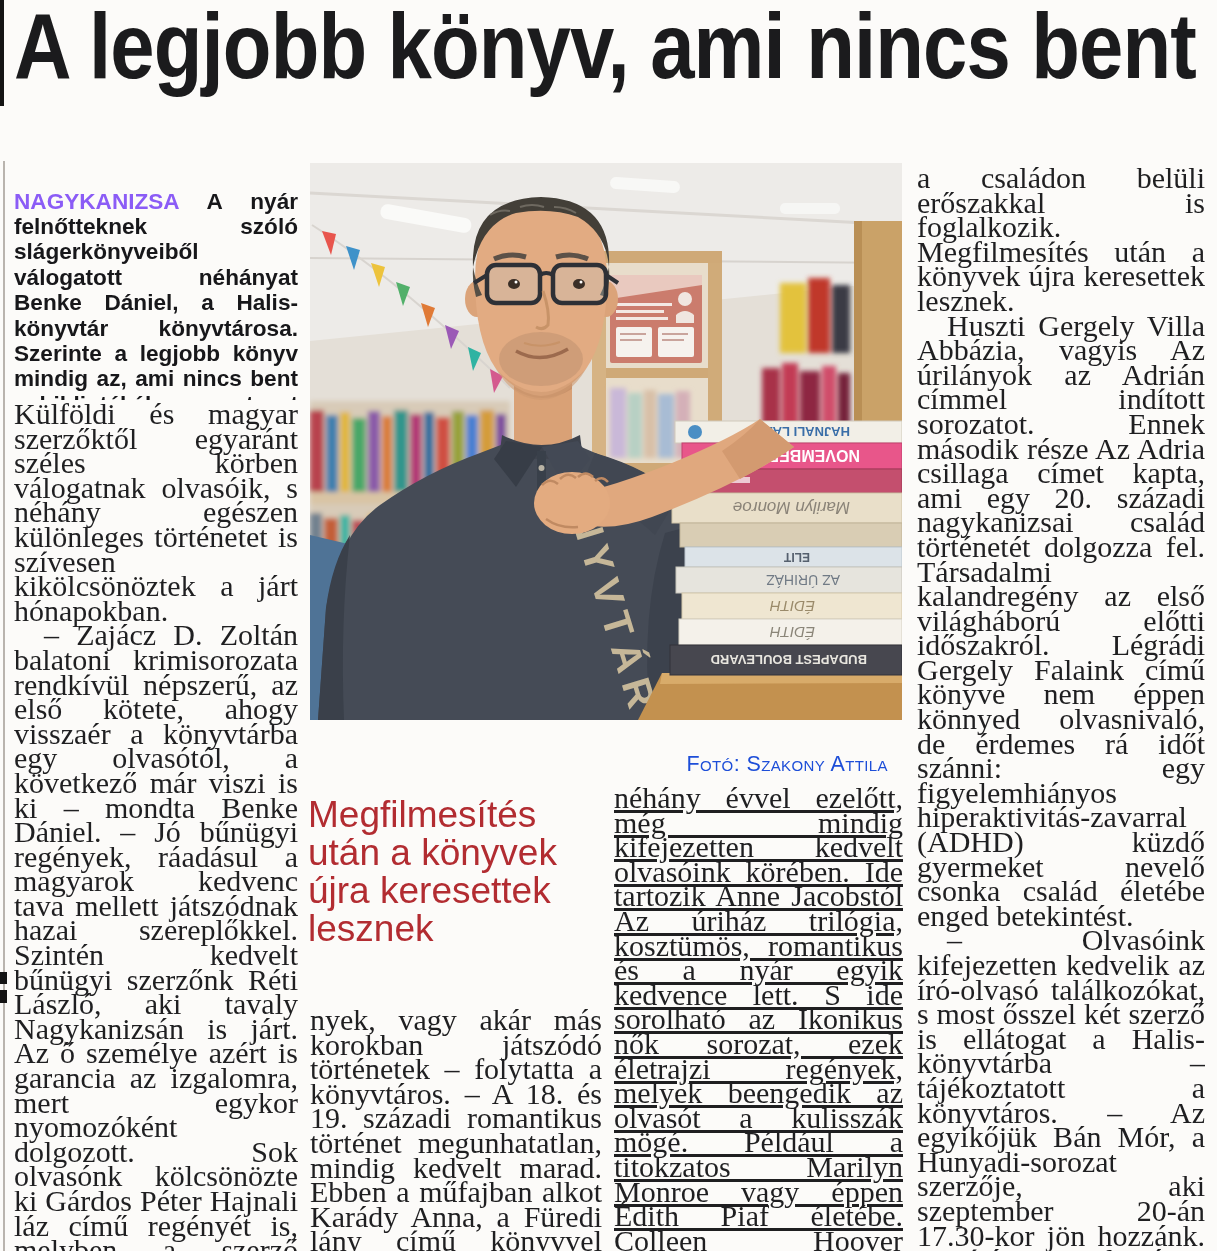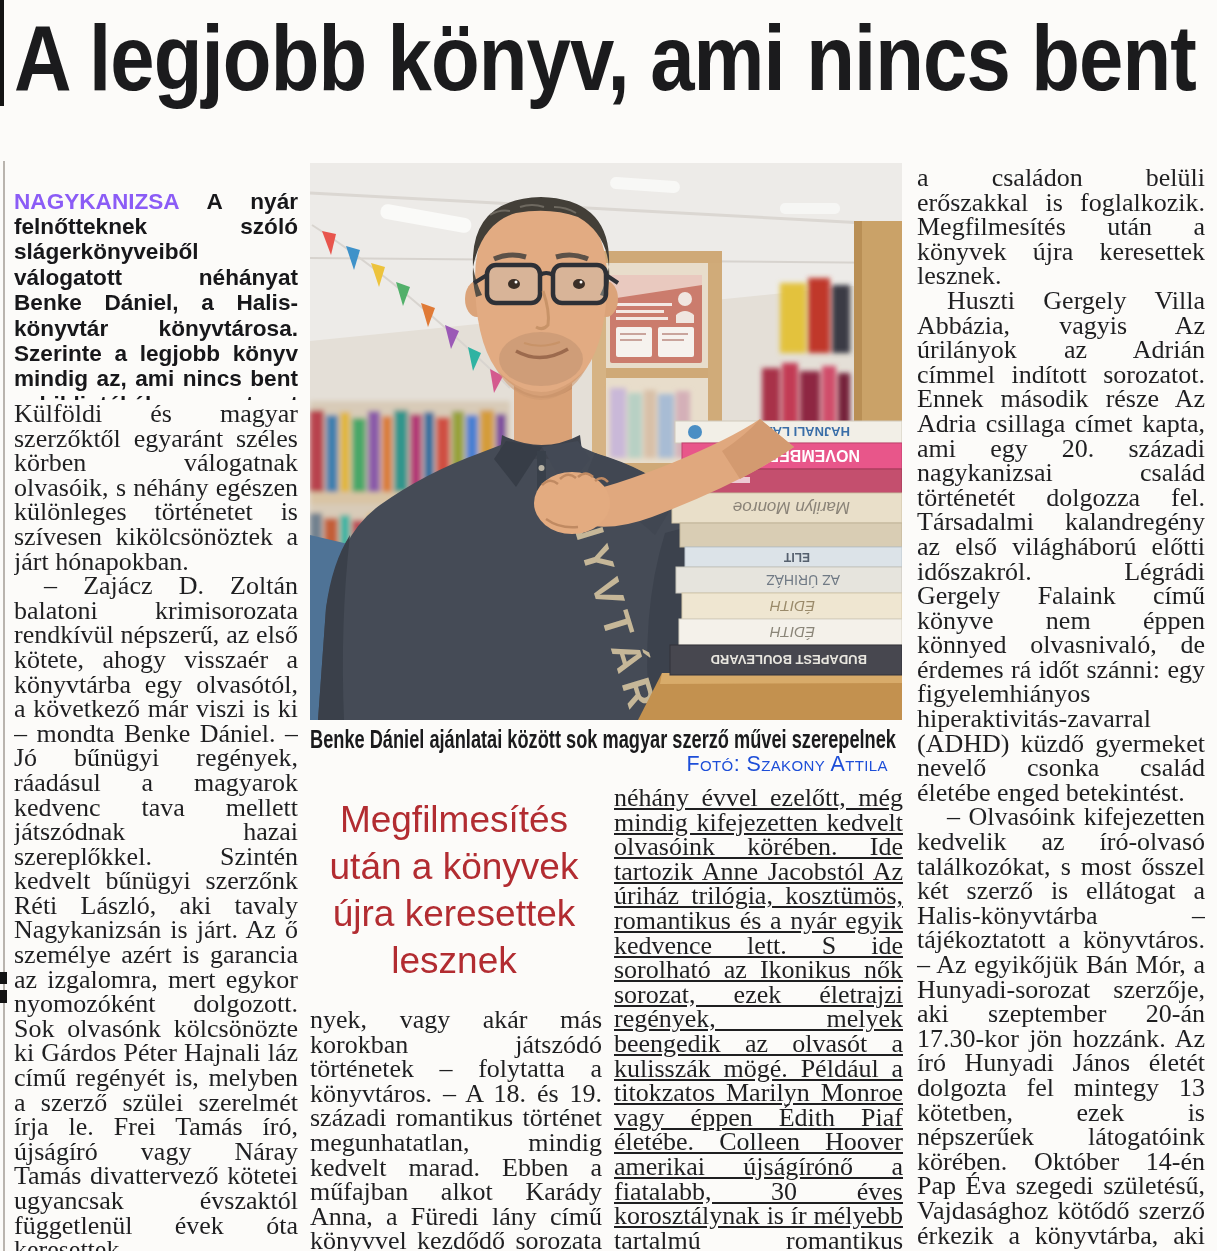--- a/index.html
+++ b/index.html
@@ -1,43 +1,43 @@
 <!DOCTYPE html>
 <html lang="hu"><head>
 <meta charset="utf-8">
 <style>
   html,body{margin:0;padding:0;background:#ffffff;}
   #page{position:relative;width:1217px;height:1251px;background:#fcfbf9;overflow:hidden;}
   .abs{position:absolute;}
-  .bodytext{font-family:"Liberation Serif",serif;font-size:26px;line-height:24.6px;
+  .bodytext{font-family:"Liberation Serif",serif;font-size:30px;line-height:24.6px;
             text-align:justify;color:#1f1f21;overflow:hidden;hyphens:auto;-webkit-hyphens:auto;}
   .bodytext p{margin:0;}
   .bodytext p.indent{text-indent:30px;}
   .lead{font-family:"Liberation Sans",sans-serif;font-weight:bold;font-size:22.6px;
         line-height:25.4px;text-align:justify;color:#17171a;overflow:hidden;}
   .lead .loc{color:#8b5cf6;}
-  .pullquote{font-family:"Liberation Sans",sans-serif;font-size:37px;line-height:47px;
-             color:#b22c31;text-align:center;}
+  .pullquote{font-family:"Liberation Sans",sans-serif;font-size:37px;line-height:38px;
+             color:#b22c31;text-align:left;}
   .credit{font-family:"Liberation Sans",sans-serif;font-variant:small-caps;font-size:21.5px;
           color:#1d4ed8;text-align:right;letter-spacing:.4px;}
   .edge-black{background:#141414;}
   .edge-gray{background:#b9b4ae;}
   svg text{font-family:"Liberation Sans",sans-serif;}
 </style>
 </head>
 <body>
 
 <div id="page">
 
   <div class="abs edge-black" style="left:0;top:55;width:4px;height:106px;"></div>
   <div class="abs edge-gray" style="left:3px;top:161px;width:2px;height:1090px;"></div>
   <div class="abs edge-black" style="left:0;top:972px;width:7px;height:12px;"></div>
   <div class="abs edge-black" style="left:0;top:990px;width:7px;height:13px;"></div>
 
-  <div class="abs" style="left:12px;top:12px;width:1196px;height:102px;">
+  <div class="abs" style="left:12px;top:0;width:1196px;height:102px;">
     <svg width="1196" height="102">
       <text x="2" y="78" textLength="1182" lengthAdjust="spacingAndGlyphs" style="font-weight:bold;font-size:92px;letter-spacing:-1px" fill="#1b1b1d">A legjobb könyv, ami nincs bent</text>
     </svg>
   </div>
 
 
   <div class="abs lead" style="left:14px;top:166px;width:284px;height:234px;">
     <p><span class="loc">NAGYKANIZSA</span><span> A nyár felnőtteknek szóló slágerkönyveiből válogatott néhányat Benke Dániel, a Halis-könyvtár könyvtárosa. Szerinte a legjobb könyv mindig az, ami nincs bent a bibliotékában, mert azt folyamatosan olvassák.</span></p>
   </div>
 
@@ -284,25 +284,20 @@
       <g>
         <path d="M450,256 L484,284 Q432,320 342,354 Q304,368 276,362 L268,330 Q302,324 362,300 Q420,276 450,256 Z" fill="#e0a87e"></path>
         <path d="M450,256 L484,284 Q460,300 430,316 L412,288 Q436,272 450,256 Z" fill="#d39a70"></path>
         <ellipse cx="262" cy="340" rx="38" ry="31" fill="#e3ab80"></ellipse>
         <path d="M232,322 q8,-8 16,-1 M250,316 q8,-8 16,-1 M268,314 q8,-7 15,0 M285,318 q7,-6 13,1" stroke="#c08a62" stroke-width="2.5" fill="none"></path>
         <path d="M236,356 q14,10 32,8" stroke="#c08a62" stroke-width="2.5" fill="none"></path>
       </g>
     </svg>
   </div>
 
-  <div class="abs" style="left:310px;top:724px;width:592px;height:32px;">
-    <svg width="592" height="32">
-      <text x="0" y="24" textLength="586" lengthAdjust="spacingAndGlyphs" style="font-weight:bold;font-size:26px;" fill="#1a1a1c">Benke Dániel ajánlatai között sok magyar szerző művei szerepelnek</text>
-    </svg>
-  </div>
   <div class="abs credit" style="left:310px;top:752px;width:578px;">Fotó: Szakony Attila</div>
 
   <div class="abs pullquote" style="left:308px;top:796px;width:292px;height:196px;">Megfilmesítés után a könyvek újra keresettek lesznek</div>
 
   <div class="abs bodytext" style="left:310px;top:1008px;width:292px;height:243px;">
     <p>nyek, vagy akár más korokban játszódó történetek – folytatta a könyvtáros. – A 18. és 19. századi romantikus történet megunhatatlan, mindig kedvelt marad. Ebben a műfajban alkot Karády Anna, a Füredi lány című könyvvel kezdődő sorozata hiába jelent meg már</p>
   </div>
 
   <div class="abs bodytext" style="left:614px;top:786px;width:289px;height:465px;text-decoration:underline;">
     <p>néhány évvel ezelőtt, még mindig kifejezetten kedvelt olvasóink körében. Ide tartozik Anne Jacobstól Az úriház trilógia, kosztümös, romantikus és a nyár egyik kedvence lett. S ide sorolható az Ikonikus nők sorozat, ezek életrajzi regények, melyek beengedik az olvasót a kulisszák mögé. Például a titokzatos Marilyn Monroe vagy éppen Édith Piaf életébe. Colleen Hoover amerikai újságírónő a fiatalabb, 30 éves korosztálynak is ír mélyebb tartalmú romantikus regényeket. Velünk véget ér című bestseller könyvéből nemrég film készült, ami</p>

